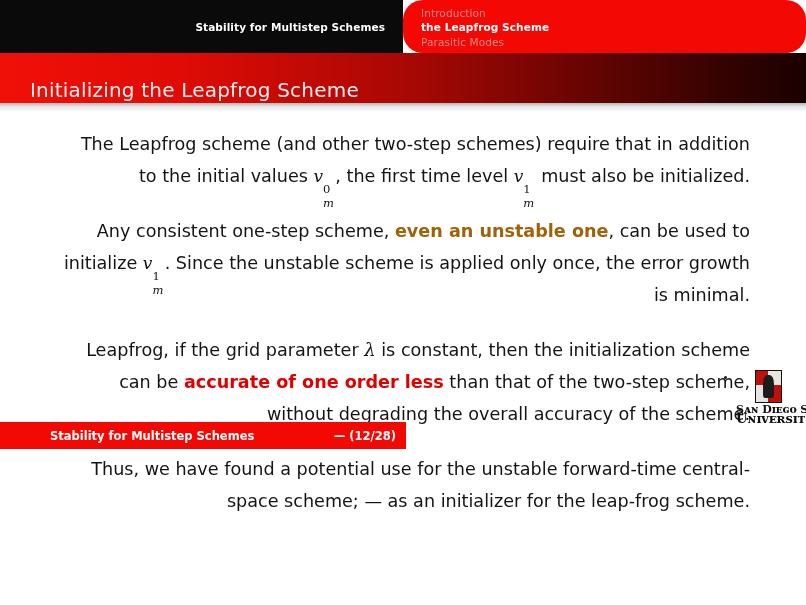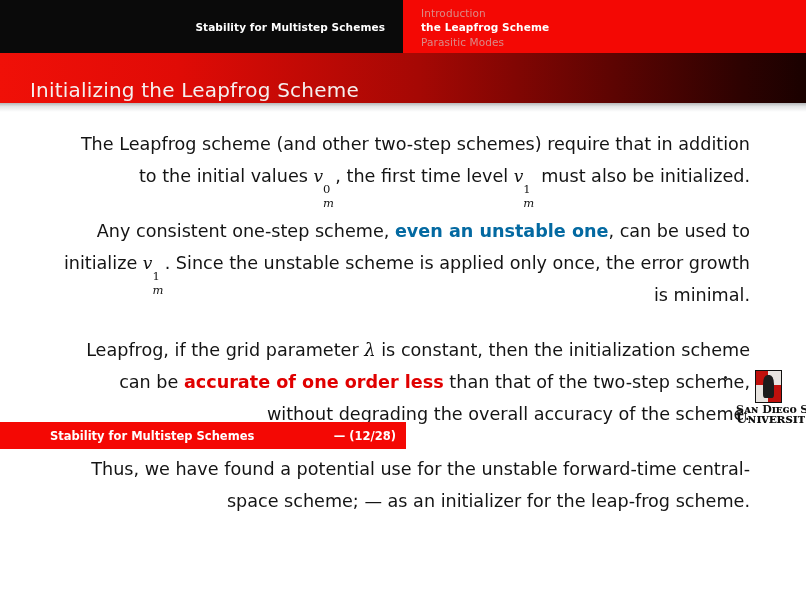--- a/index.html
+++ b/index.html
@@ -42,20 +42,21 @@
   .topbar-right {
     width: 403px;
     height: 53px;
     background: #f40804;
     display: flex;
     flex-direction: column;
     align-items: flex-start;
     justify-content: center;
     padding-left: 18px;
     padding-top: 2px;
+    border-radius: 20px;
   }
   .nav-item {
     font-size: 10.5px;
     line-height: 14.5px;
     letter-spacing: 0.1px;
     white-space: nowrap;
   }
   .nav-left-active {
     color: #ffffff;
     font-weight: bold;
@@ -107,21 +108,21 @@
   }
   .para {
     color: #141414;
     font-size: 17.6px;
     line-height: 32px;
     margin-bottom: 23px;
     text-align: right;
   }
   .para:last-child { margin-bottom: 0; margin-left: 16px; }
 
-  .hl-blue { color: #0369a1; font-weight: bold; }
+  .hl-blue { color: #a16207; font-weight: bold; }
   .hl-red  { color: #e00000; font-weight: bold; }
 
   
   .mvar {
     font-family: "DejaVu Serif", serif;
     font-style: italic;
     font-size: 17px;
     position: relative;
     display: inline-block;
   }

